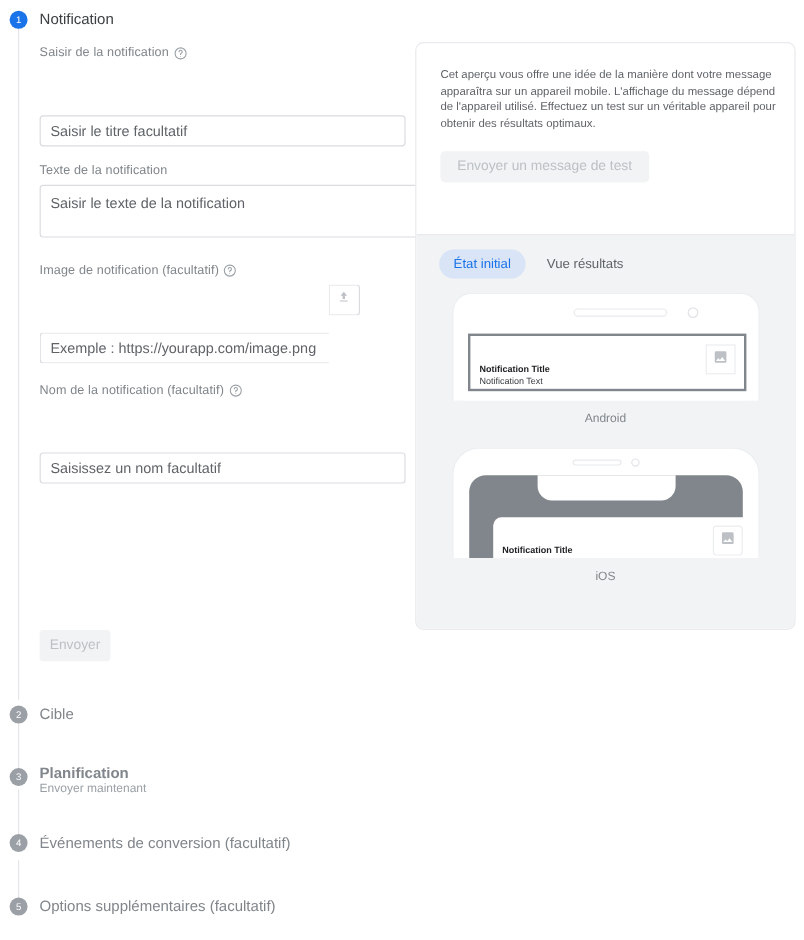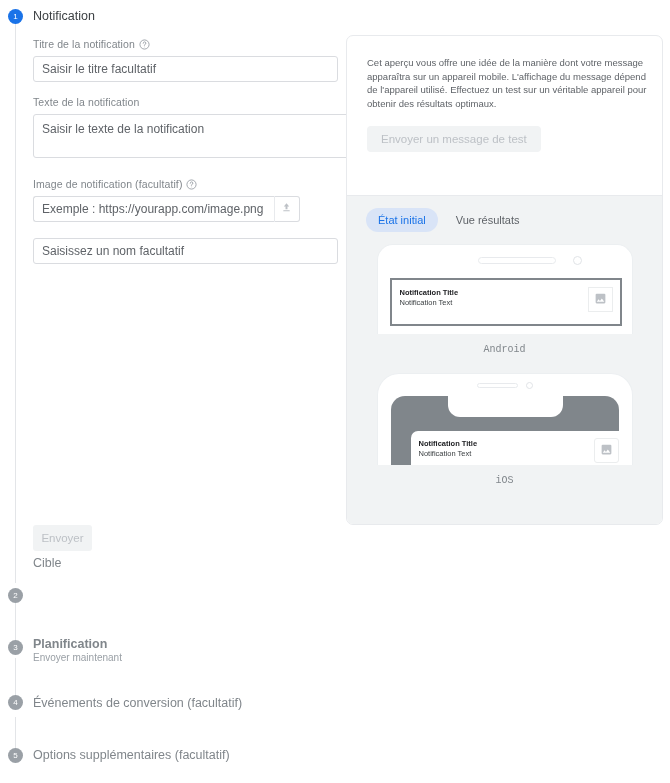--- a/index.html
+++ b/index.html
@@ -85,20 +85,21 @@
     width: 305px;
     height: 26px;
     border: 1px solid #dadce0;
     border-radius: 3px;
     background: #fff;
     font-family: "Liberation Sans", sans-serif;
     font-size: 12px;
     color: #5f6368;
     padding: 0 8px;
     outline: none;
+    margin-top: 40px;
   }
   .text-input::placeholder { color: #5f6368; opacity: 1; }
 
   .text-area {
     width: 365px;
     height: 44px;
     border: 1px solid #dadce0;
     border-radius: 3px;
     background: #fff;
     font-family: "Liberation Sans", sans-serif;
@@ -198,21 +199,20 @@
   .tab.selected { background: #d9e4f7; color: #1a73e8; }
 
   .devices { padding-top: 12px; }
 
   .device-wrap { width: 315px; display: block; }
   .device-label {
     text-align: center;
     font-size: 10px;
     color: #80868b;
     margin-top: 10px;
-    font-family: Liberation Mono, monospace;
   }
 
   
   .phone-android {
     position: relative;
     margin: 0 auto;
     width: 256px; height: 90px;
     background: #ffffff;
     border: 1px solid #eceff1;
     border-bottom: none;
@@ -287,21 +287,21 @@
   .ios-notif {
     position: absolute;
     left: 20px; top: 35px;
     width: 215px; height: 46px;
     background: #fff;
     border-radius: 7px;
   }
 
   .notif-texts {
     position: absolute;
-    left: 8px; top: 8px;
+    left: 8px; top: 23px;
   }
   .notif-title {
     font-size: 7.5px;
     font-weight: bold;
     color: #202124;
     line-height: 10px;
   }
   .notif-text {
     font-size: 7.5px;
     color: #3c4043;
@@ -331,21 +331,21 @@
 
   <div class="step">
     <div class="step-marker active" style="top:9px;">1</div>
     <div class="step-title" style="top:9px;">Notification</div>
   </div>
 
   <div class="form-col">
 
     <div class="field">
       <div class="field-label">
-        <span>Titre de la notification</span>
+        <span>Saisir de la notification</span>
         <span class="help-icon">
           <svg width="11" height="11" viewBox="0 0 24 24" fill="none" stroke="#9aa0a6" stroke-width="2">
             <circle cx="12" cy="12" r="10"></circle>
             <path d="M9.2 9.2a2.9 2.9 0 1 1 3.6 2.8c-.6.2-.9.8-.9 1.5v.4" stroke-linecap="round"></path>
             <circle cx="12" cy="17.3" r="0.9" fill="#9aa0a6" stroke="none"></circle>
           </svg>
         </span>
       </div>
       <input class="text-input" type="text" placeholder="Saisir le titre facultatif" style="">
     </div>
@@ -375,29 +375,39 @@
             <svg width="13" height="13" viewBox="0 0 24 24" fill="#bdc1c6">
               <path d="M12 4l5 6h-3.2v5h-3.6v-5H7l5-6z"></path>
               <rect x="6" y="17.2" width="12" height="1.8" rx="0.6"></rect>
             </svg>
           </span>
         </div>
       </div>
     </div>
 
     <div class="field" style="margin-top:16px;">
+      <div class="field-label">
+        <span>Nom de la notification (facultatif)</span>
+        <span class="help-icon">
+          <svg width="11" height="11" viewBox="0 0 24 24" fill="none" stroke="#9aa0a6" stroke-width="2">
+            <circle cx="12" cy="12" r="10"></circle>
+            <path d="M9.2 9.2a2.9 2.9 0 1 1 3.6 2.8c-.6.2-.9.8-.9 1.5v.4" stroke-linecap="round"></path>
+            <circle cx="12" cy="17.3" r="0.9" fill="#9aa0a6" stroke="none"></circle>
+          </svg>
+        </span>
+      </div>
       <input class="text-input" type="text" placeholder="Saisissez un nom facultatif" style="">
     </div>
   </div>
 
   <button class="next-btn">Envoyer</button>
 
   <div class="step">
     <div class="step-marker" style="top:588px;">2</div>
-    <div class="step-title inactive" style="top:556px;text-align:right;">Cible</div>
+    <div class="step-title inactive" style="top:588px;text-align:right;">Cible</div>
   </div>
 
   <div class="step">
     <div class="step-marker" style="top:640px;">3</div>
     <div class="step-title inactive" style="top:637px;font-weight:bold;">Planification</div>
     <div class="step-sub" style="top:652px;">Envoyer maintenant</div>
   </div>
 
   <div class="step">
     <div class="step-marker" style="top:695px;">4</div>

